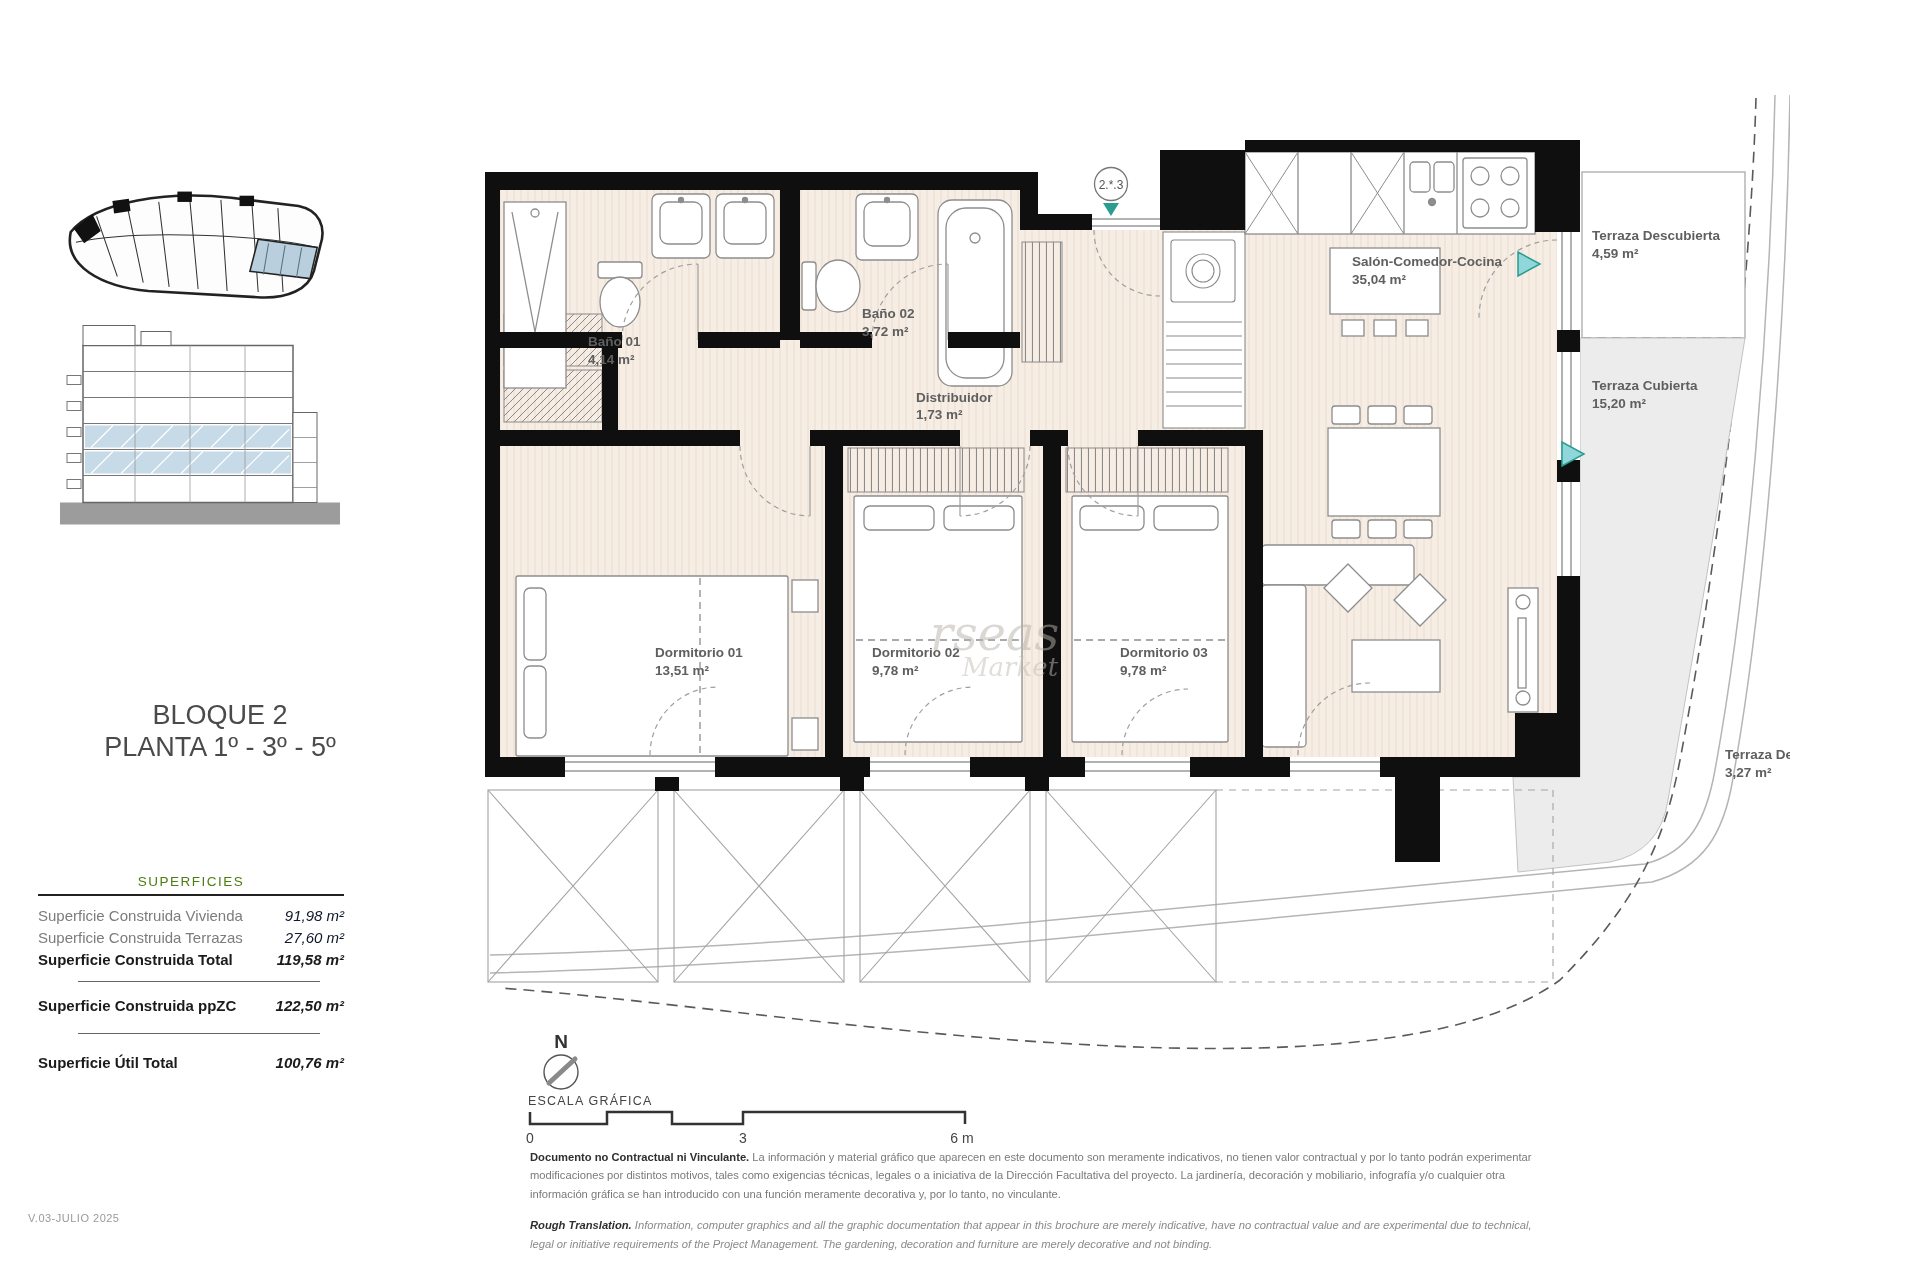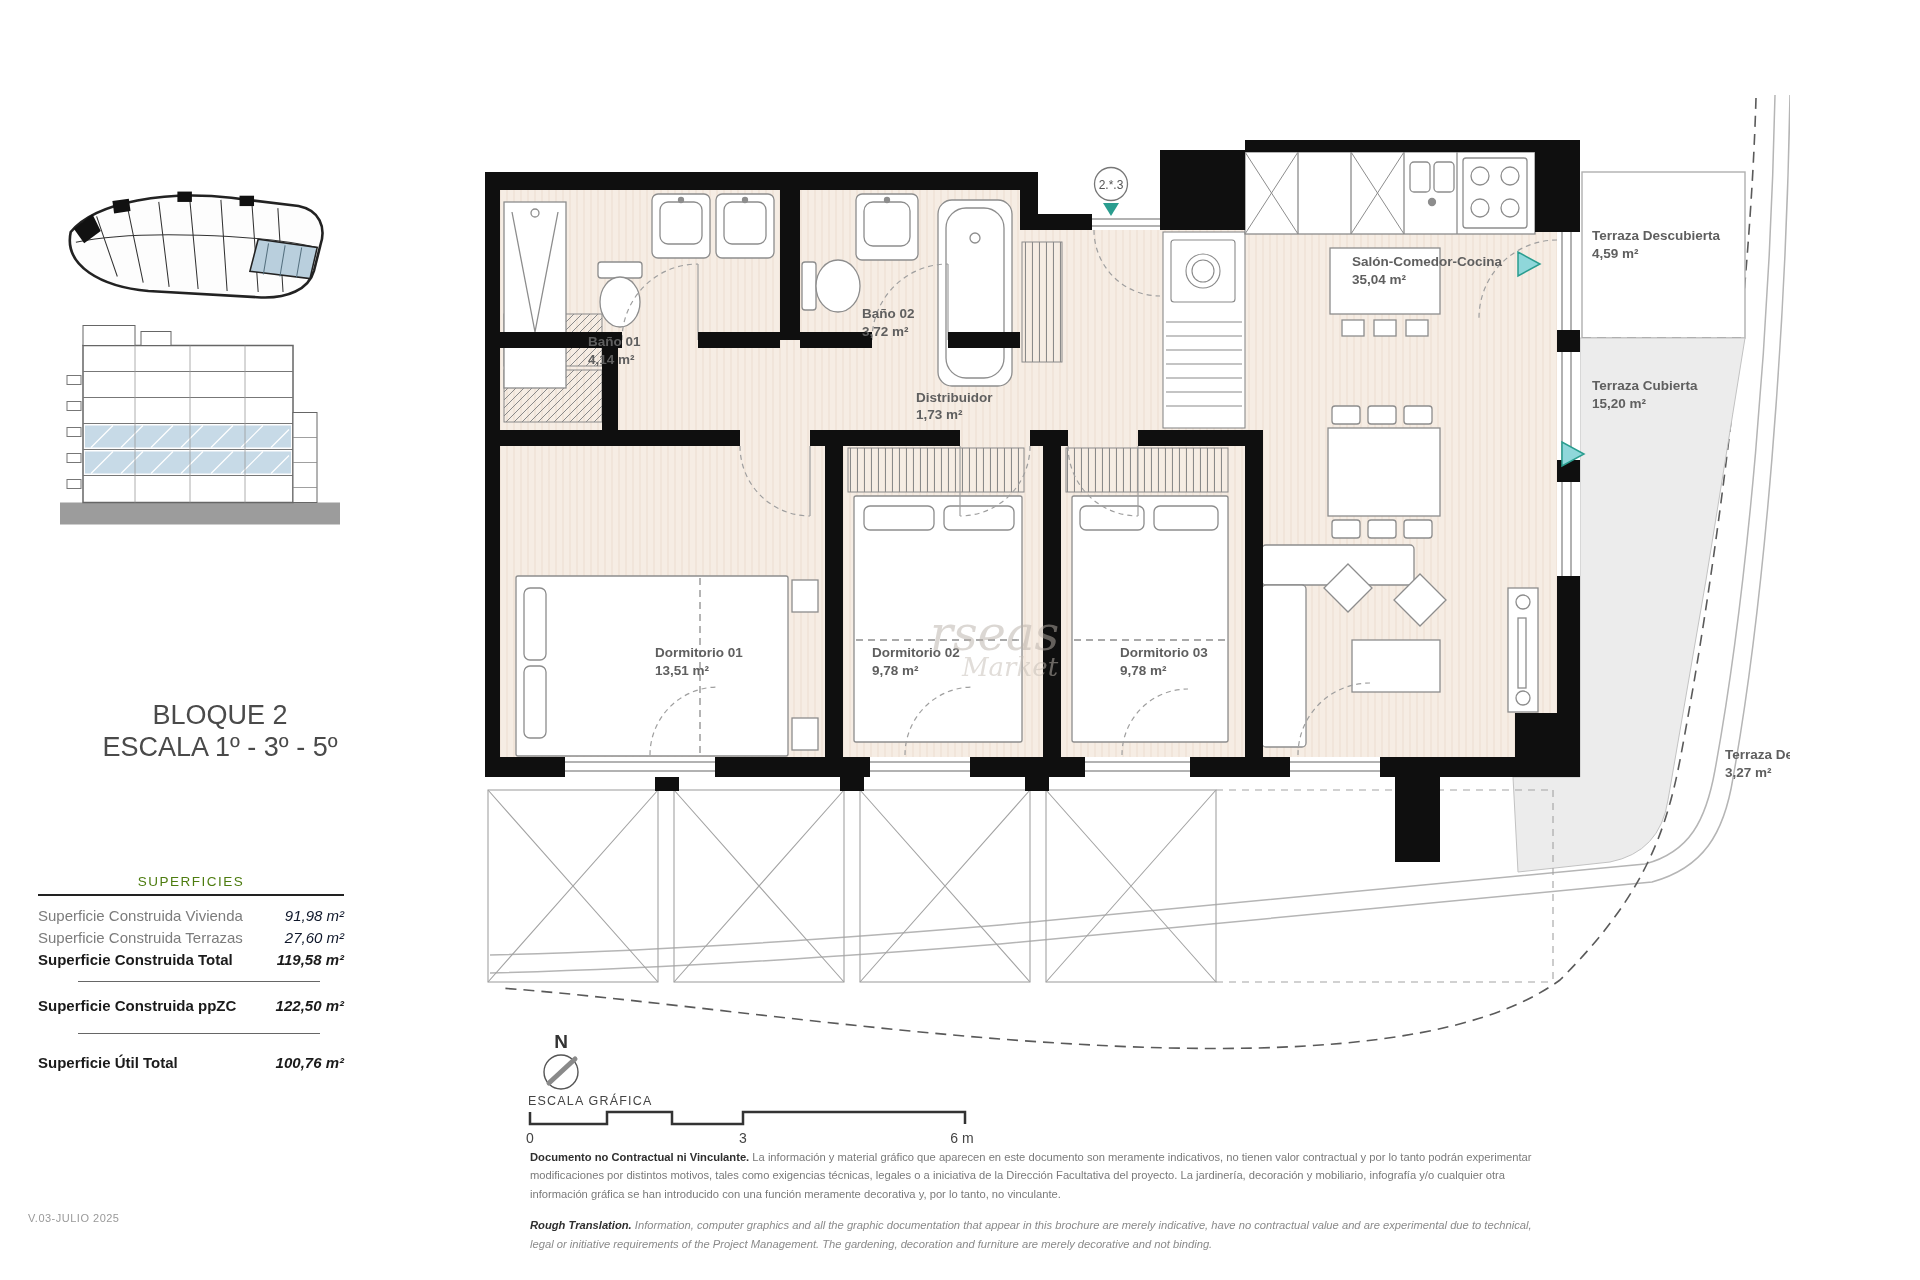--- a/index.html
+++ b/index.html
@@ -328,21 +328,21 @@
     <rect x="12" y="110" width="14" height="9"></rect>
         <rect x="12" y="136" width="14" height="9"></rect>
     <rect x="12" y="162" width="14" height="9"></rect>
   </g>
   <rect x="238" y="95" width="24" height="90" fill="#fff" stroke="#666"></rect>
   <path d="M238,120 H262 M238,145 H262 M238,170 H262" stroke="#888" stroke-width="0.8"></path>
 </svg>
 
 <div id="title-block" class="abs">
   <div class="t3">BLOQUE 2</div>
-  <div class="t4">ESCALA 1º - 3º - 5º</div>
+  <div class="t4">PLANTA 1º - 3º - 5º</div>
 </div>
 
 <div id="surfaces" class="abs">
   <div class="hdr">SUPERFICIES</div>
   <div class="row">
     <span>Superficie Construida Vivienda</span>
     <span class="val">91,98 m²</span>
   </div>
   <div class="row">
     <span>Superficie Construida Terrazas</span>

